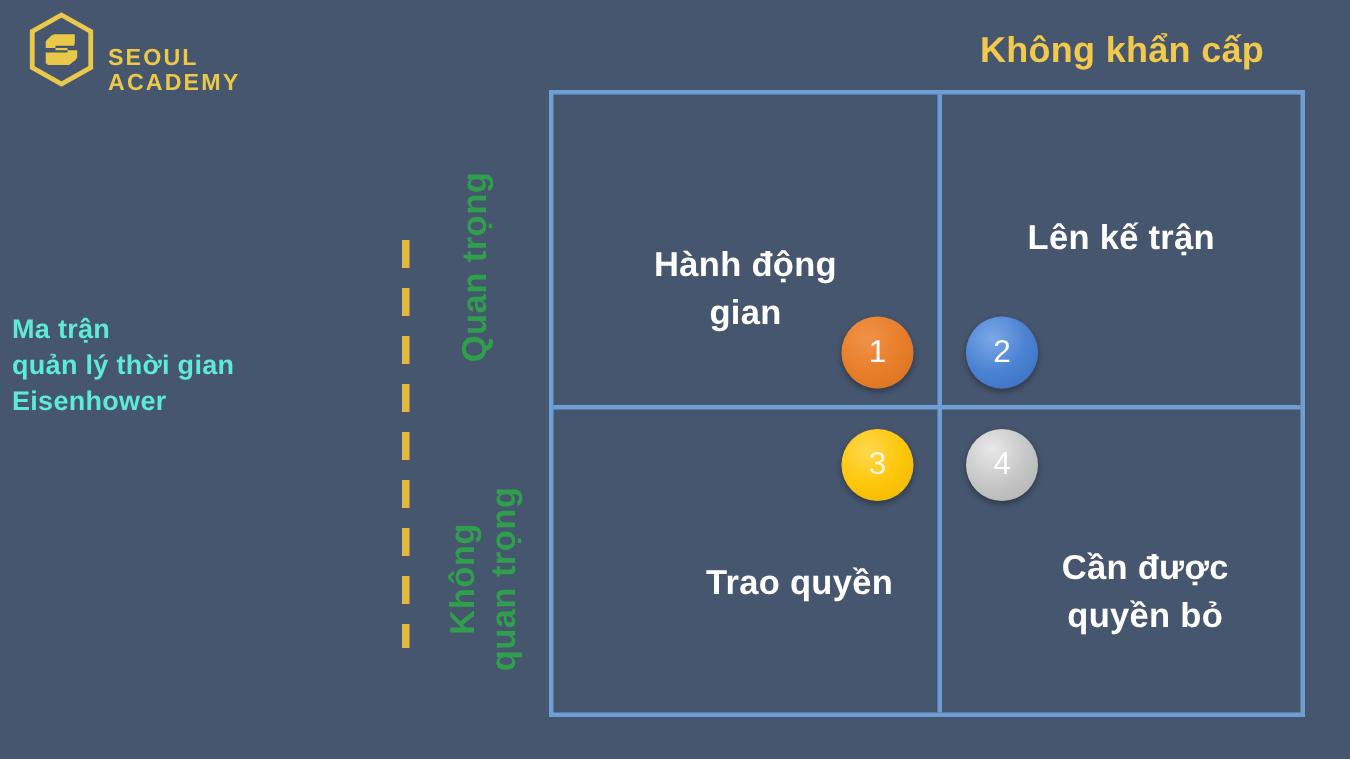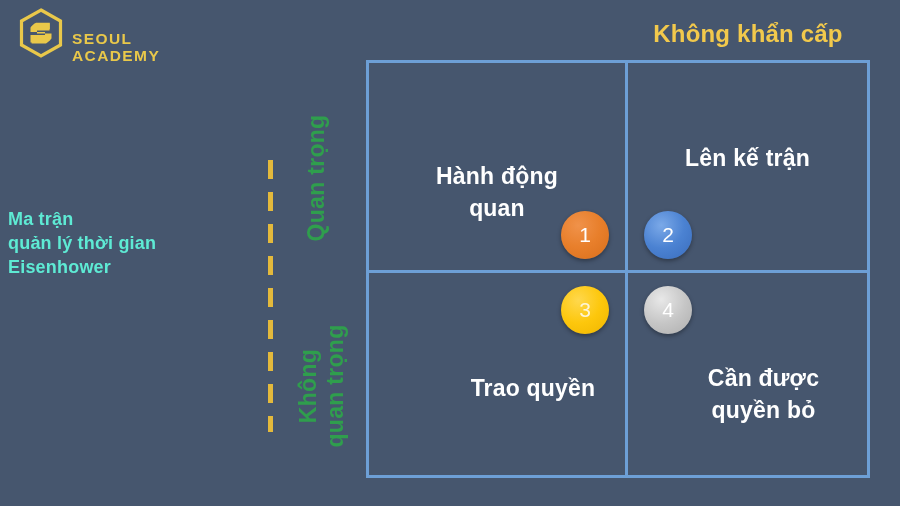--- a/index.html
+++ b/index.html
@@ -247,21 +247,21 @@
 
   <div class="col-header" id="col-header-not-urgent">Không khẩn cấp</div>
 
   <div id="matrix">
     <div id="matrix-vline"></div>
     <div id="matrix-hline"></div>
 
     <div class="quadrant" id="quadrant-1">
       <div class="quadrant-label">
         <div>Hành động</div>
-        <div>quan</div>
+        <div>gian</div>
       </div>
     </div>
 
     <div class="quadrant" id="quadrant-2">
       <div class="quadrant-label">
         <div>Lên kế trận</div>
       </div>
     </div>
 
     <div class="quadrant" id="quadrant-3">

